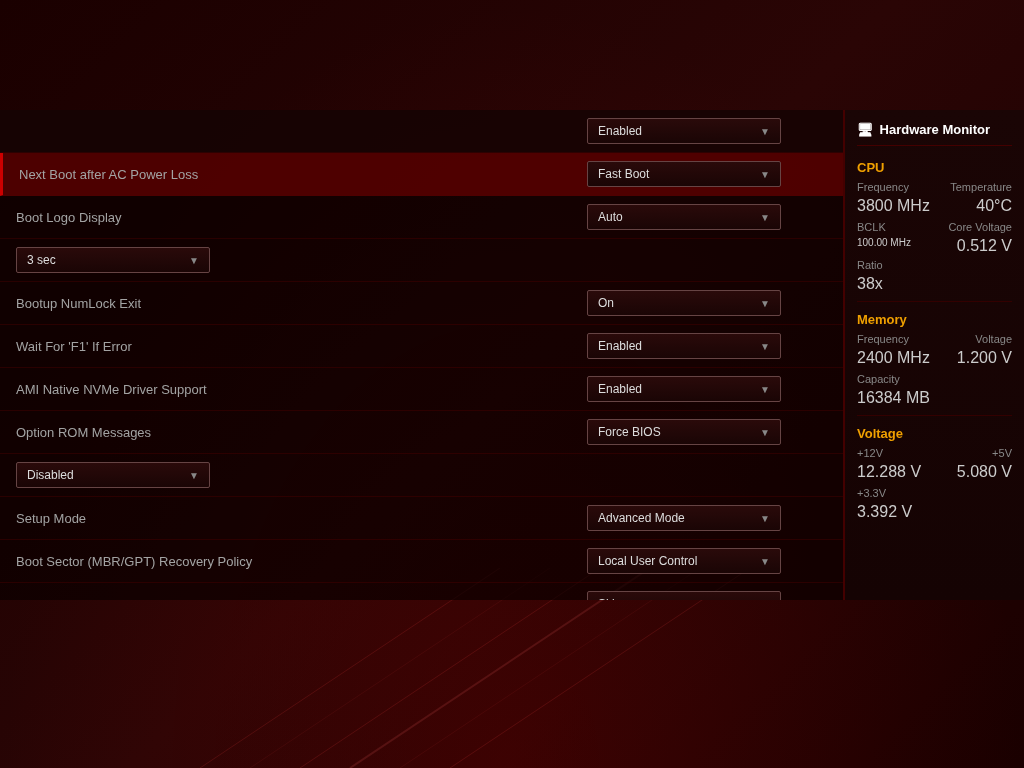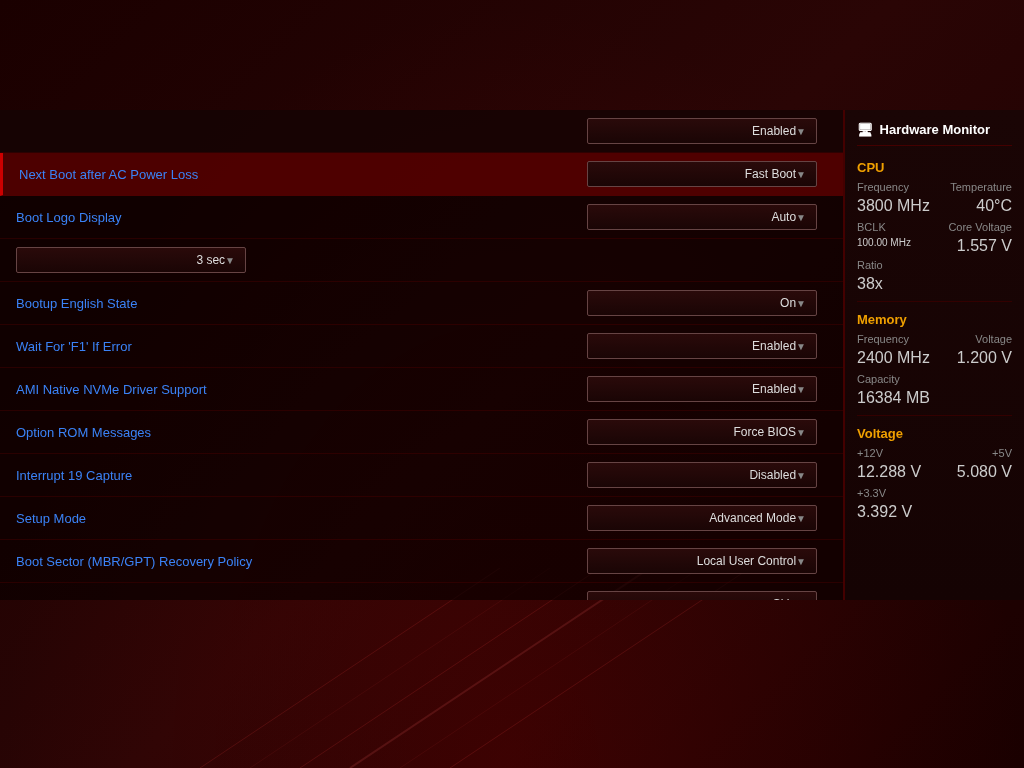--- a/index.html
+++ b/index.html
@@ -145,43 +145,43 @@
       min-height: 42px;
     }
 
     .setting-row.highlighted {
       background: rgba(120,0,0,0.6);
       border-left: 3px solid #cc0000;
     }
 
     .setting-label {
       flex: 1;
-      color: #3b82f6;
+      color: #a3a3a3;
       font-size: 13px;
     }
 
     .setting-label.indented { padding-left: 16px; }
 
     .setting-value {
       display: flex;
       align-items: center;
       gap: 4px;
       min-width: 240px;
     }
 
     .dropdown {
       background: linear-gradient(180deg, #2a0a0a 0%, #1a0505 100%);
       border: 1px solid #664444;
       color: #ddd;
       padding: 5px 10px;
       font-size: 12px;
-      width: 230px;
-      display: flex;
-      align-items: center;
-      justify-content: flex-end;
+      width: 194px;
+      display: flex;
+      align-items: center;
+      justify-content: space-between;
       cursor: pointer;
       border-radius: 2px;
     }
 
     .dropdown-arrow {
       color: #888;
       font-size: 10px;
     }
 
     
@@ -429,21 +429,21 @@
       <div class="setting-row">
         <div class="setting-value">
           <div class="dropdown">
             <span>3 sec</span>
             <span class="dropdown-arrow">▼</span>
           </div>
         </div>
       </div>
 
       <div class="setting-row">
-        <div class="setting-label">Bootup English State</div>
+        <div class="setting-label">Bootup NumLock Exit</div>
         <div class="setting-value">
           <div class="dropdown">
             <span>On</span>
             <span class="dropdown-arrow">▼</span>
           </div>
         </div>
       </div>
 
       <div class="setting-row">
         <div class="setting-label">Wait For 'F1' If Error</div>
@@ -469,21 +469,20 @@
         <div class="setting-label">Option ROM Messages</div>
         <div class="setting-value">
           <div class="dropdown">
             <span>Force BIOS</span>
             <span class="dropdown-arrow">▼</span>
           </div>
         </div>
       </div>
 
       <div class="setting-row">
-        <div class="setting-label">Interrupt 19 Capture</div>
         <div class="setting-value">
           <div class="dropdown">
             <span>Disabled</span>
             <span class="dropdown-arrow">▼</span>
           </div>
         </div>
       </div>
 
       <div class="setting-row">
         <div class="setting-label">Setup Mode</div>
@@ -532,21 +531,21 @@
     <div class="hw-row">
       <div class="hw-value">3800 MHz</div>
       <div class="hw-value">40°C</div>
     </div>
     <div class="hw-row" style="margin-top:6px;gap:8px;">
       <div class="hw-label">BCLK</div>
       <div class="hw-label">Core Voltage</div>
     </div>
     <div class="hw-row">
       <div class="hw-value" style="font-size:10px;">100.00 MHz</div>
-      <div class="hw-value">1.557 V</div>
+      <div class="hw-value">0.512 V</div>
     </div>
     <div class="hw-row" style="margin-top:4px;">
       <div class="hw-label">Ratio</div>
     </div>
     <div class="hw-row">
       <div class="hw-value">38x</div>
     </div>
 
     <hr class="hw-separator">
 

